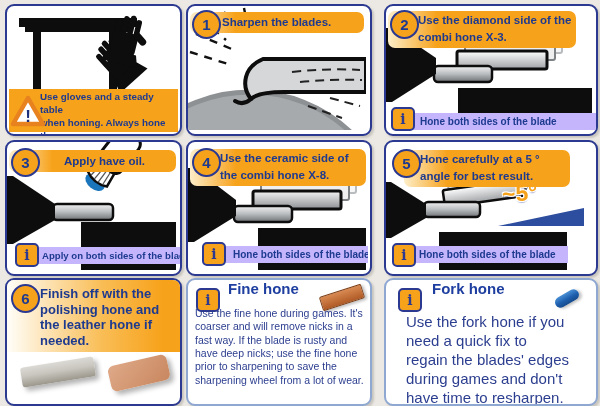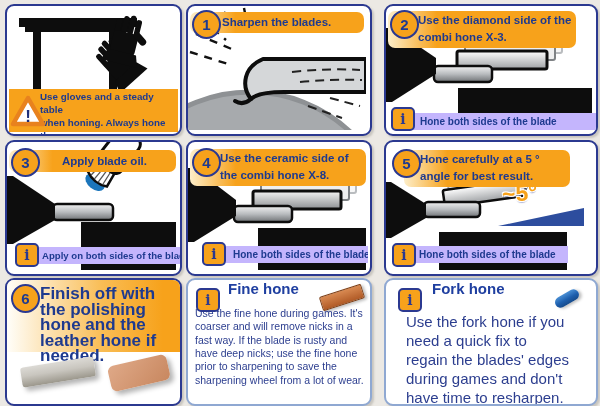--- a/index.html
+++ b/index.html
@@ -150,21 +150,21 @@
         <g stroke="#555" stroke-width="1.3">
           <line x1="-6" y1="-5" x2="-7.5" y2="10"></line>
             <line x1="-2" y1="-5" x2="-2.5" y2="11"></line>
           <line x1="2" y1="-5" x2="2.5" y2="11"></line>
             <line x1="6" y1="-5" x2="7.5" y2="10"></line>
         </g>
         <rect x="-14" y="-48" width="28" height="43" rx="8" fill="#ffffff" stroke="#0d0d0d" stroke-width="3"></rect>
       </g>
     </svg>
     <div class="num-circle" style="left:4px;top:6px">3</div>
-    <div class="hdr" style="left:2px;top:8px;right:4px;height:22px;line-height:22px;text-align:center;padding-left:24px">Apply blade oil.</div>
+    <div class="hdr" style="left:2px;top:8px;right:4px;height:22px;line-height:22px;text-align:center;padding-left:24px">Apply have oil.</div>
     <div class="iicon" style="left:8px;bottom:7px">i</div>
     <div class="infobar" style="left:30px;right:0;bottom:10px;font-size:9.6px;padding-left:5px">Apply on both sides of the blade.</div>
   </div>
 
   <div class="panel" style="left:186px;top:140px;width:182px;height:132px">
     <svg class="ill" width="178" height="128" viewBox="0 0 178 128">
       <rect x="70" y="86" width="108" height="42" fill="#0d0d0d"></rect>
       <rect x="80" y="34" width="88" height="17" rx="2" fill="#f7f7f7" stroke="#b9bcbf" stroke-width="2"></rect>
       <rect x="73" y="41" width="88" height="17" rx="2" fill="#efefef" stroke="#7f8285" stroke-width="2"></rect>
       <rect x="65" y="49" width="88" height="18" rx="2" fill="url(#honeGrad2)" stroke="#0d0d0d" stroke-width="3"></rect>
@@ -191,21 +191,21 @@
     <div class="num-circle" style="left:6px;top:7px">5</div>
     <div class="hdr" style="left:18px;top:8px;right:26px;height:36px;padding:1px 4px 0 16px">Hone carefully at a 5 ° angle for best result.</div>
     <div class="angle-note" style="left:116px;top:38px">~5°</div>
     <div class="iicon" style="left:6px;bottom:7px">i</div>
     <div class="infobar" style="left:26px;right:28px;bottom:11px">Hone both sides of the blade</div>
   </div>
 
   <div class="panel" style="left:5px;top:278px;width:173px;height:124px">
     <div style="position:absolute;left:0;top:0;right:0;height:66px;z-index:2;
                 background:linear-gradient(90deg,#fffef9 0%,#f9bd55 55%,#F7A21B 90%);
-                color:#1e3a8f;font-weight:bold;font-size:17px;line-height:15.5px;padding:6px 4px 0 33px">Finish off with the polishing hone and the leather hone if needed.</div>
+                color:#1e3a8f;font-weight:bold;font-size:13px;line-height:15.5px;padding:6px 4px 0 33px">Finish off with the polishing hone and the leather hone if needed.</div>
     <div class="num-circle" style="left:4px;top:4px">6</div>
     <div class="stone-photo"></div>
     <div class="leather-photo"></div>
   </div>
 
   <div class="panel guide" style="left:186px;top:278px;width:182px;height:124px">
     <div class="iicon" style="left:8px;top:8px">i</div>
     <div class="guide-title" style="left:40px;top:0">Fine hone</div>
     <div class="fine-hone-photo"></div>
     <div class="guide-body" style="left:7px;top:27px;right:1px">Use the fine hone during games. It's coarser and will remove nicks in a fast way. If the blade is rusty and have deep nicks; use the fine hone prior to sharpening to save the sharpening wheel from a lot of wear.</div>

